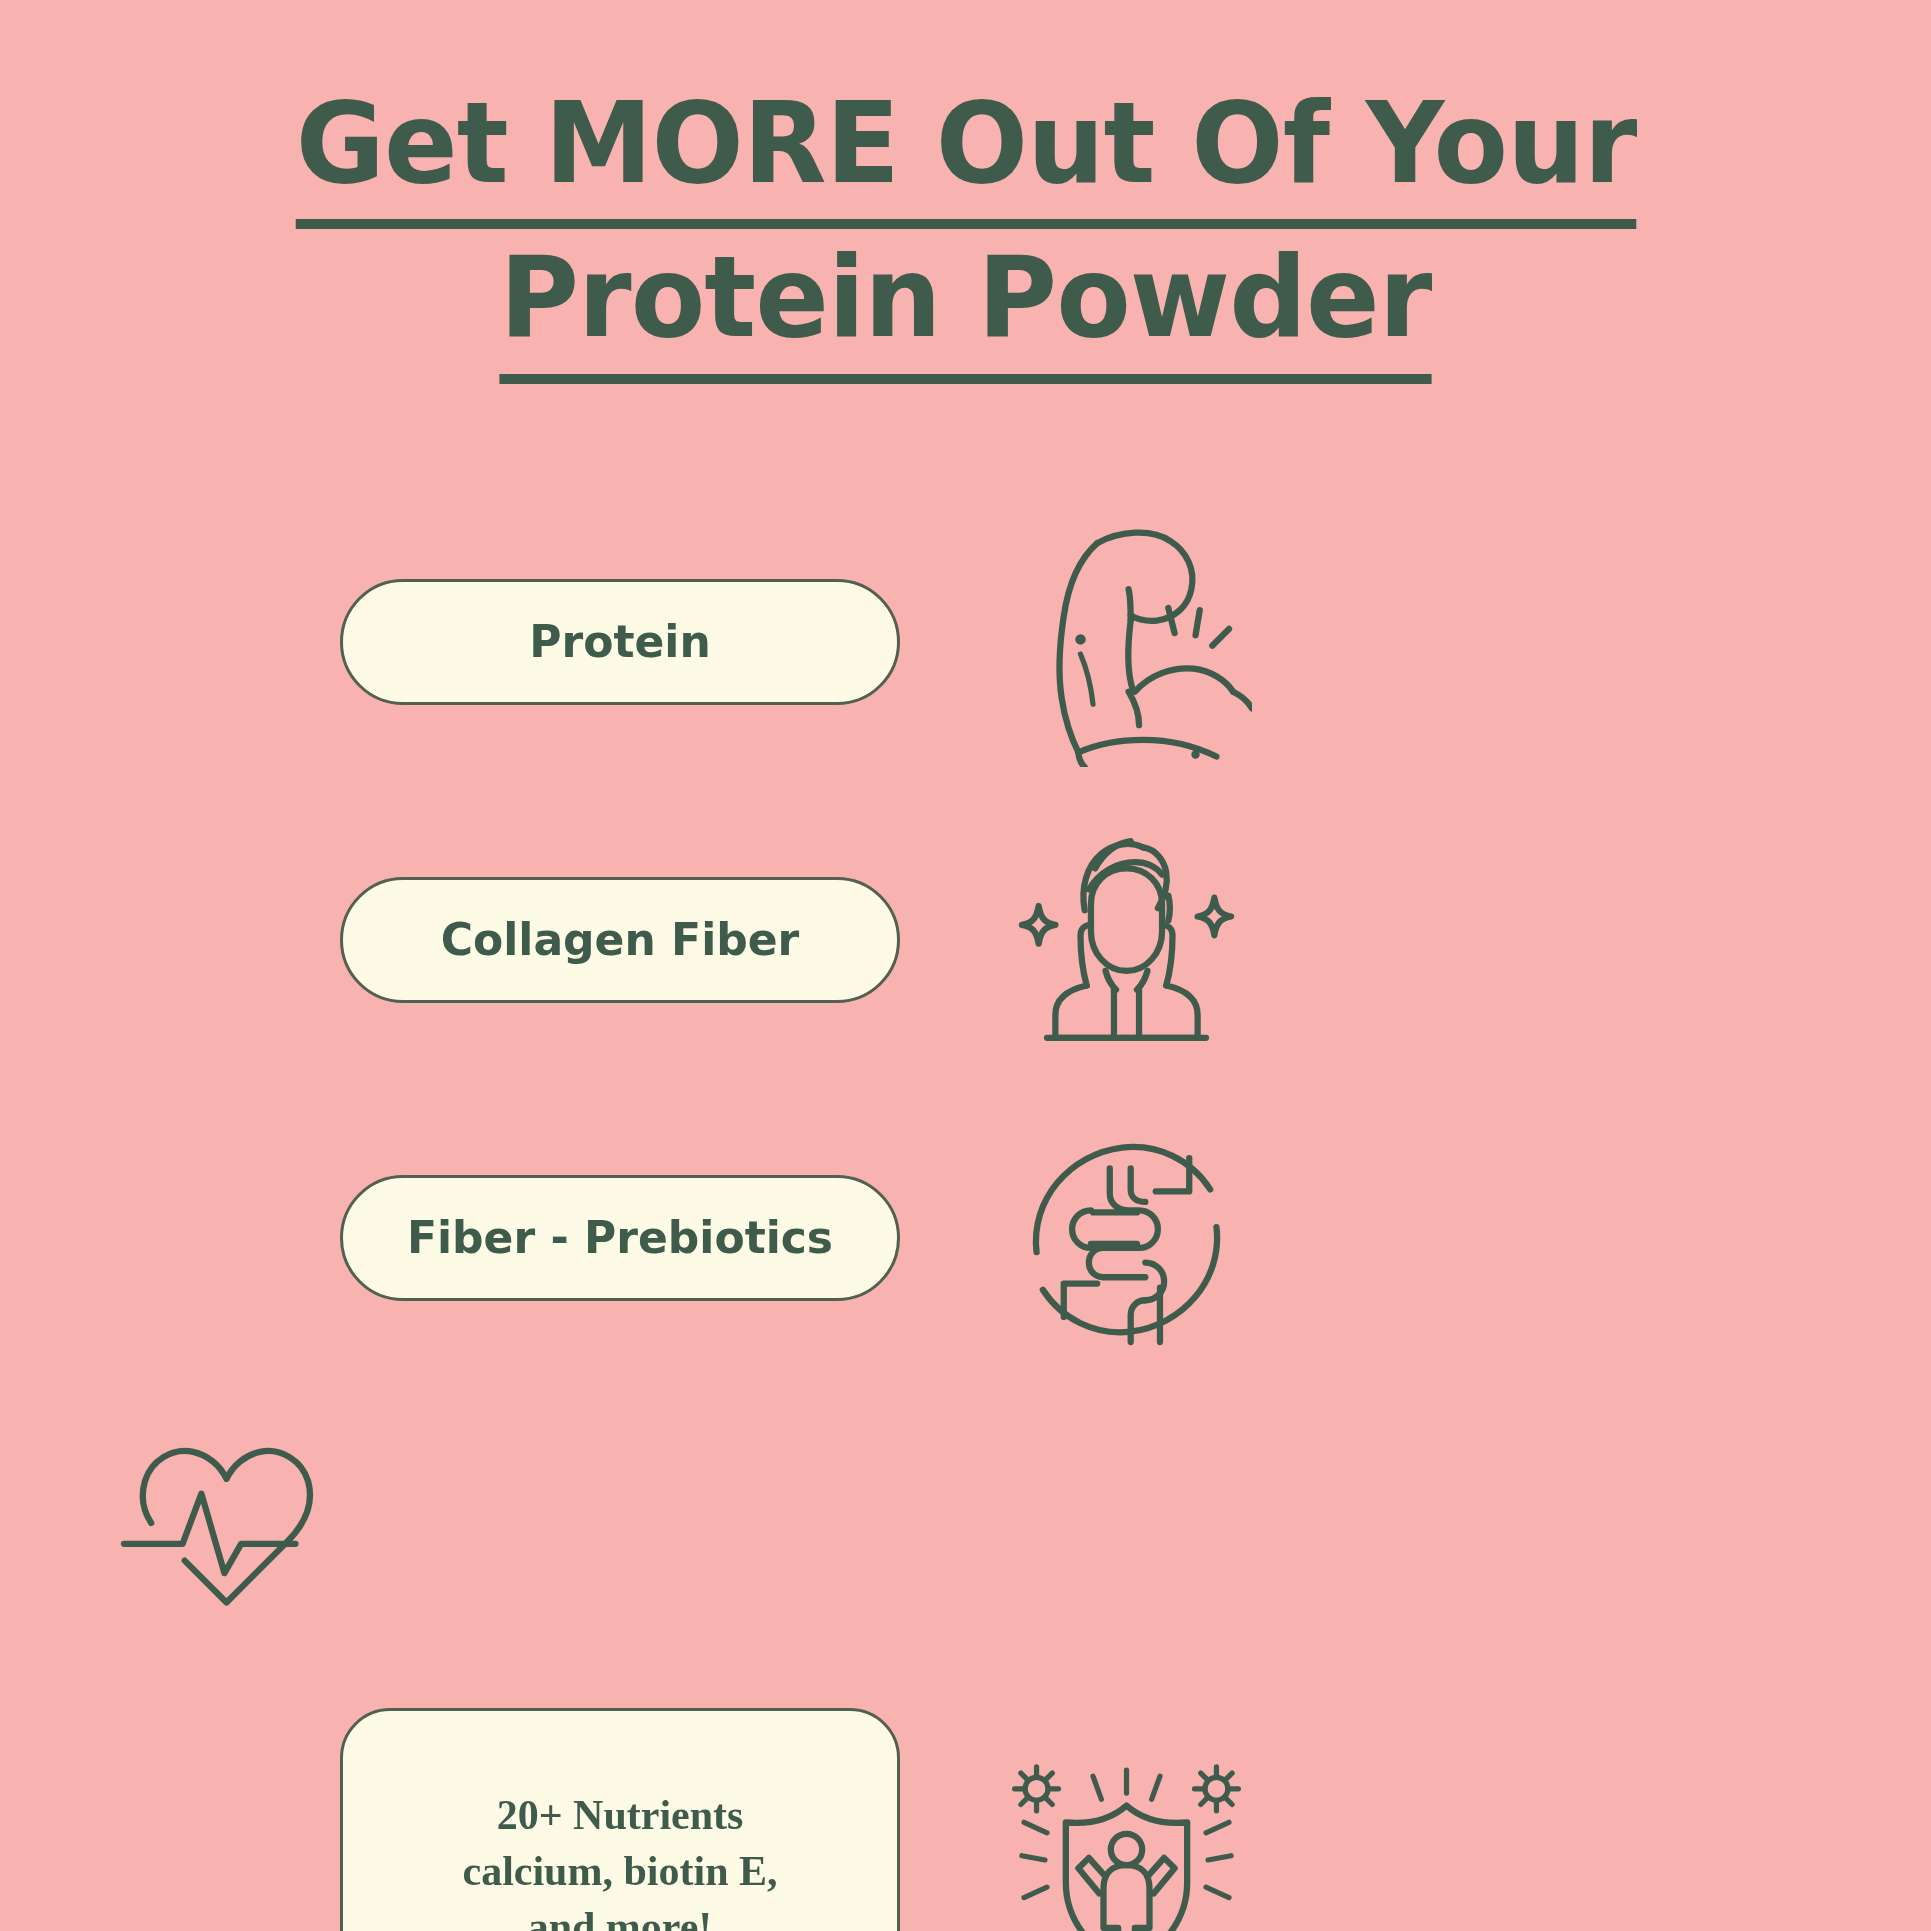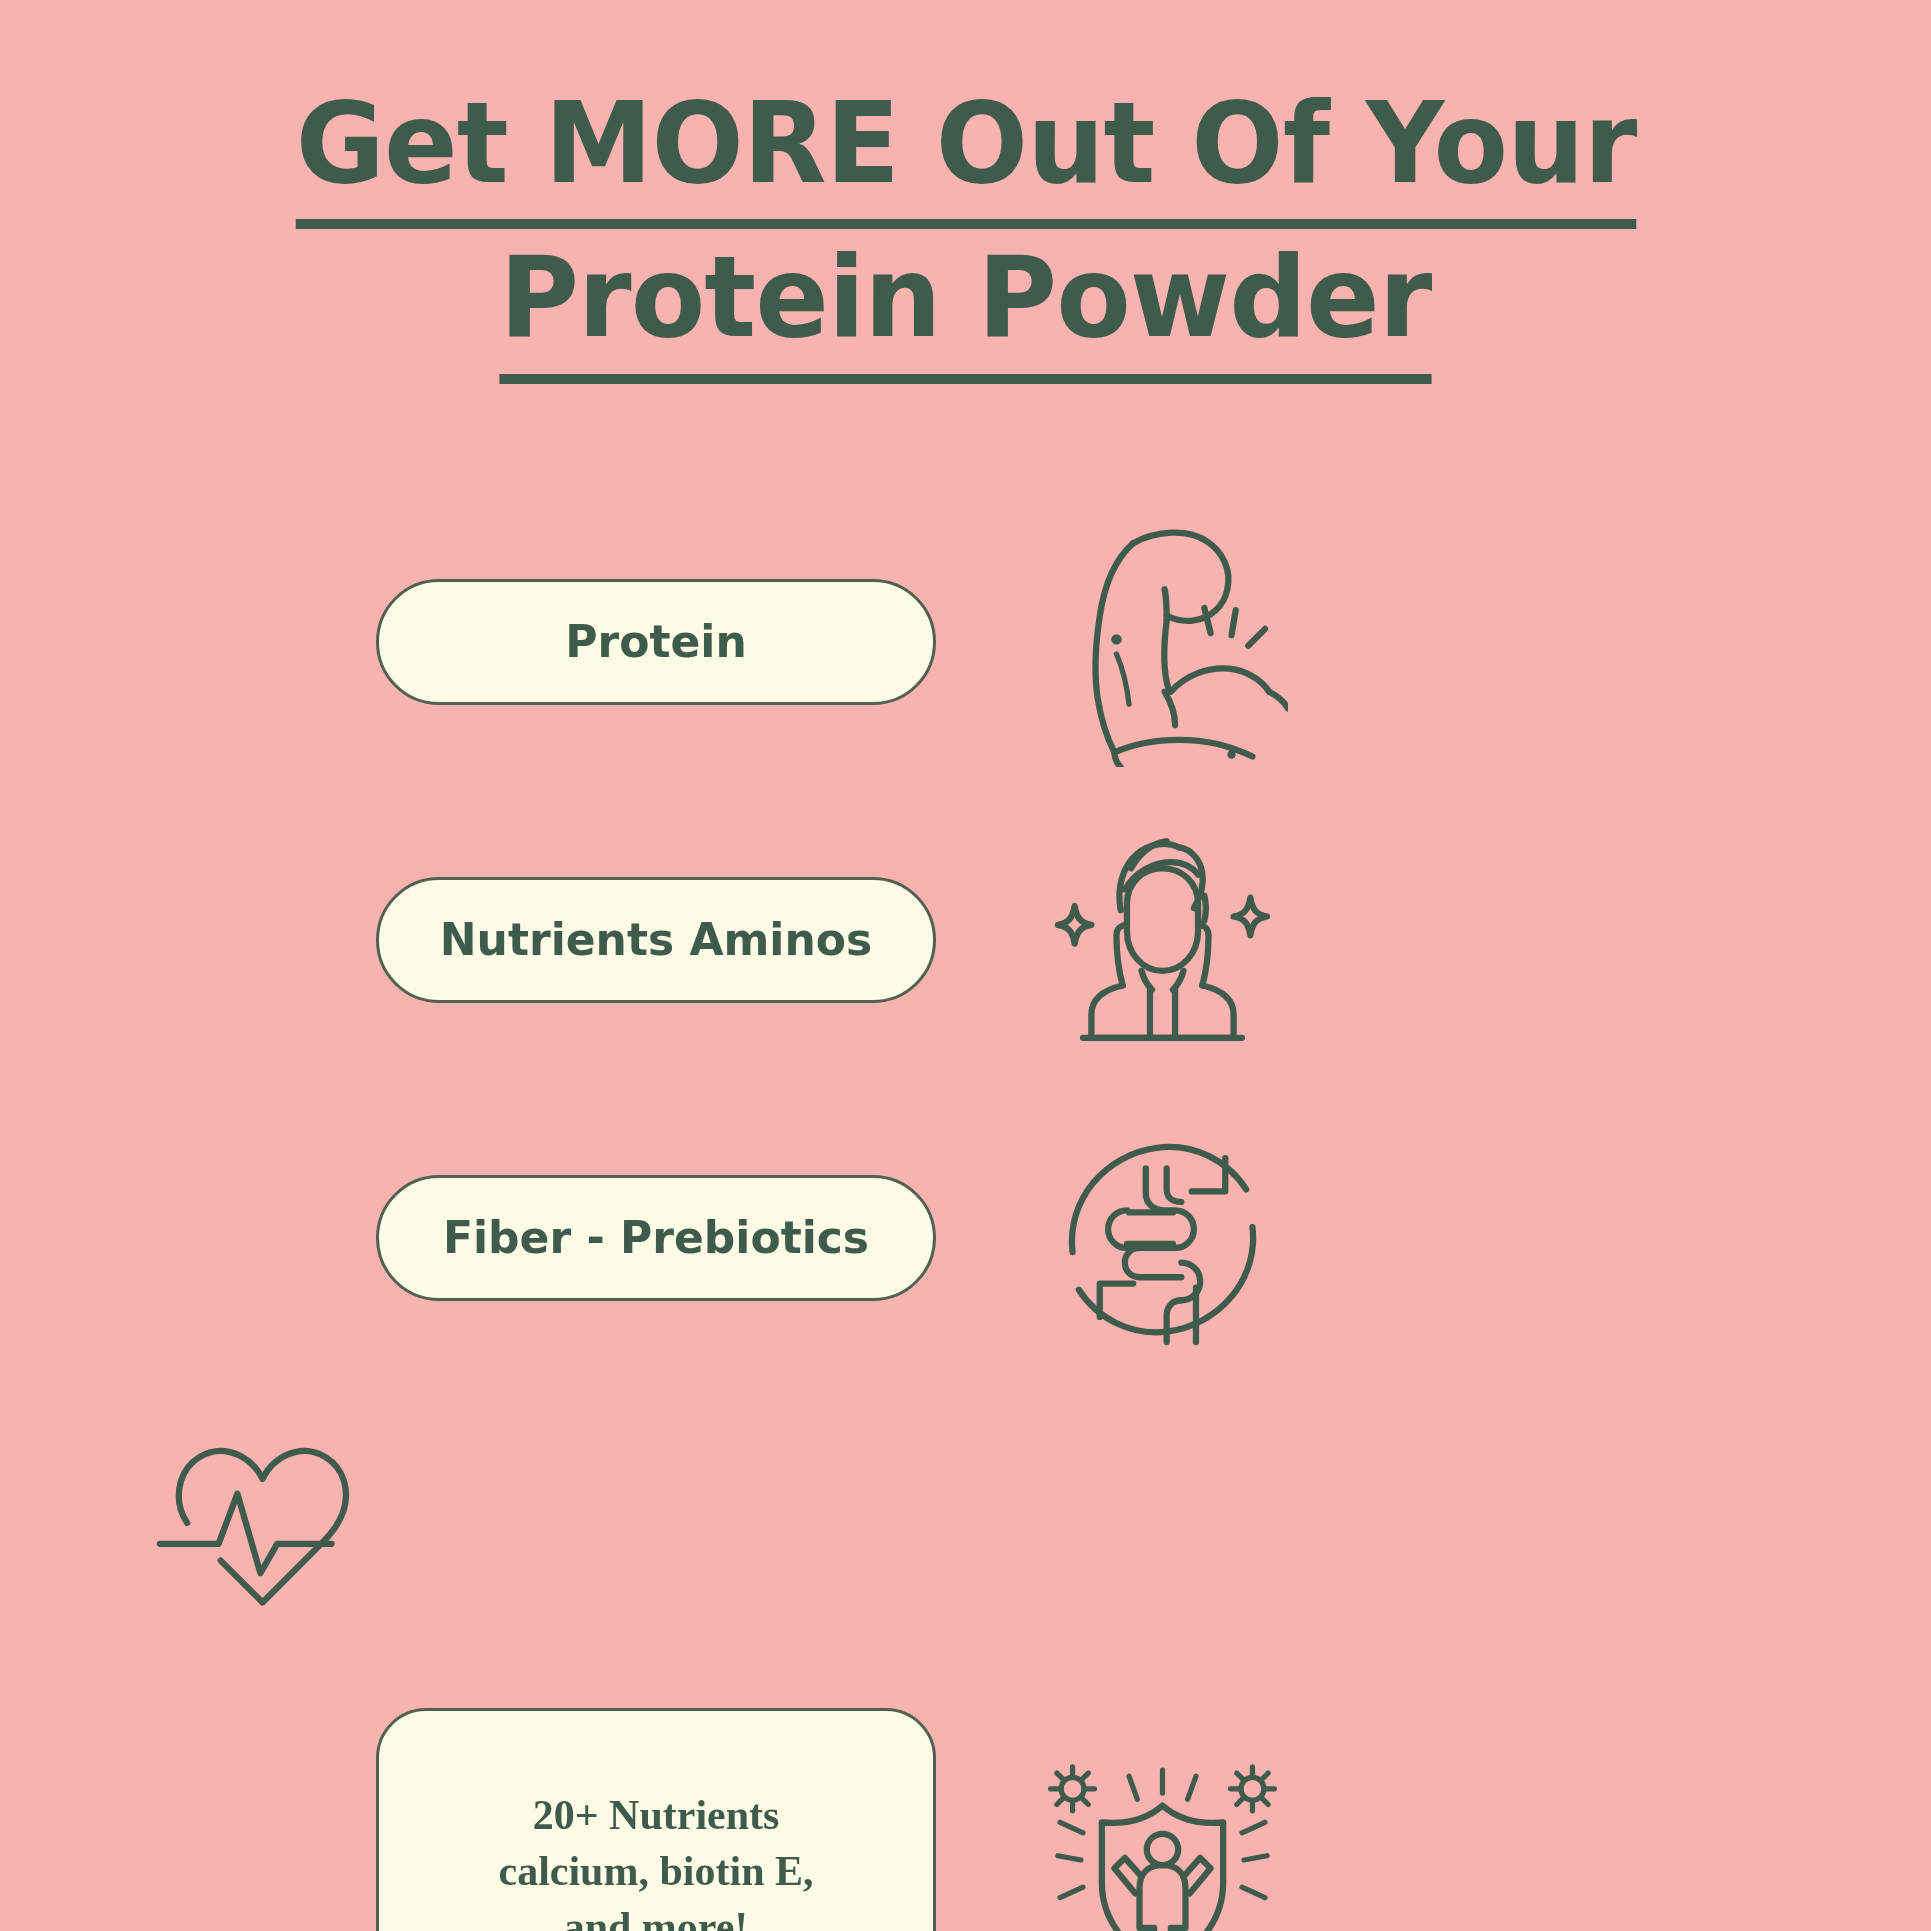--- a/index.html
+++ b/index.html
@@ -53,21 +53,20 @@
     position: absolute;
     top: 516px;
     left: 0;
     width: 1931px;
   }
   .row {
     position: relative;
     display: flex;
     align-items: center;
     margin-bottom: 47px;
-    padding-left: 36px;
   }
   .row:last-child { margin-bottom: 0; }
 
   .pill {
     margin-left: 340px;
     width: 560px;
     min-height: 126px;
     box-sizing: border-box;
     background: #FDFAE5;
     border: 3.9px solid #51604F;
@@ -160,21 +159,21 @@
           <circle class="fl-ic" cx="186" cy="228" r="4"></circle>
           <path class="ln-ic" d="M166 112l-6-24"></path>
           <path class="ln-ic" d="M186 114l4-24"></path>
           <path class="ln-ic" d="M202 124l16-16"></path>
         </svg>
       </div>
     </div>
 
     <div class="row">
       <div class="pill">
-        <span class="pill-label">Nutrients Aminos</span>
+        <span class="pill-label">Collagen Fiber</span>
       </div>
       <div class="icon-slot">
         <svg viewBox="0 0 240 240" aria-hidden="true">
 
           <path class="ln-ic" d="M86 86c0-20 15-34 34-34s34 14 34 34v26c0 21-15 38-34 38s-34-17-34-38z"></path>
 
           <path class="ln-ic" d="M80 92c-4-22 2-42 16-54 12-10 28-12 40-6"></path>
           <path class="ln-ic" d="M84 72c10-16 26-26 44-26 10 0 20 4 26 12"></path>
           <path class="ln-ic" d="M90 52c8-14 20-24 34-26"></path>
           <path class="ln-ic" d="M136 32c12 2 20 12 22 24 2 12-2 24-8 34"></path>

